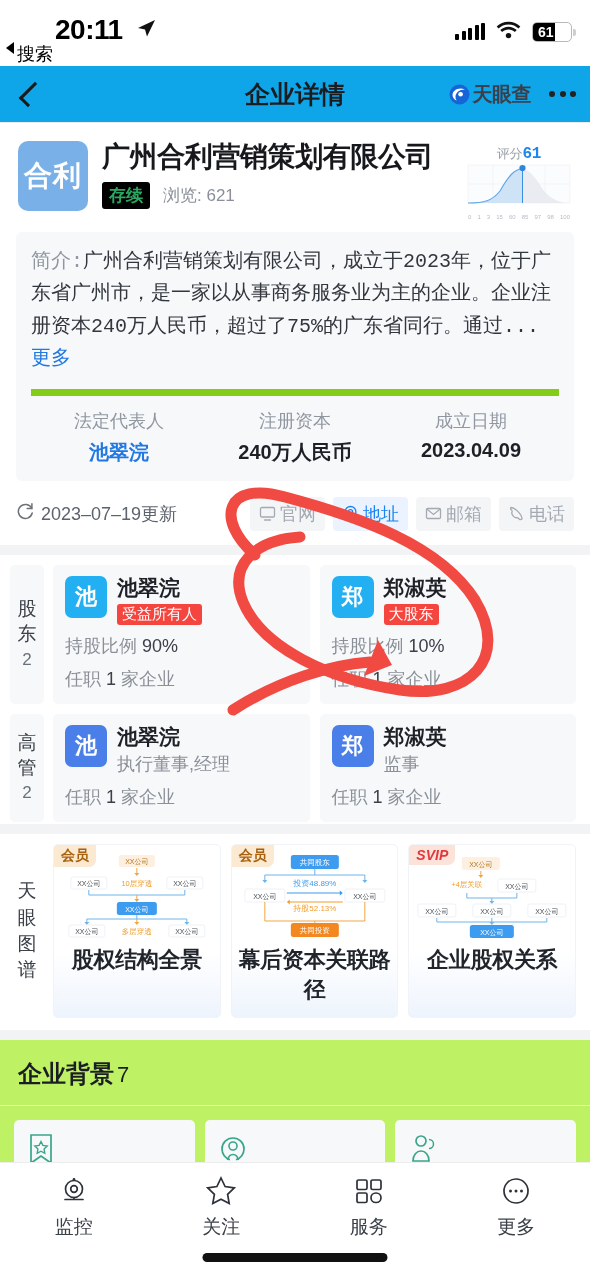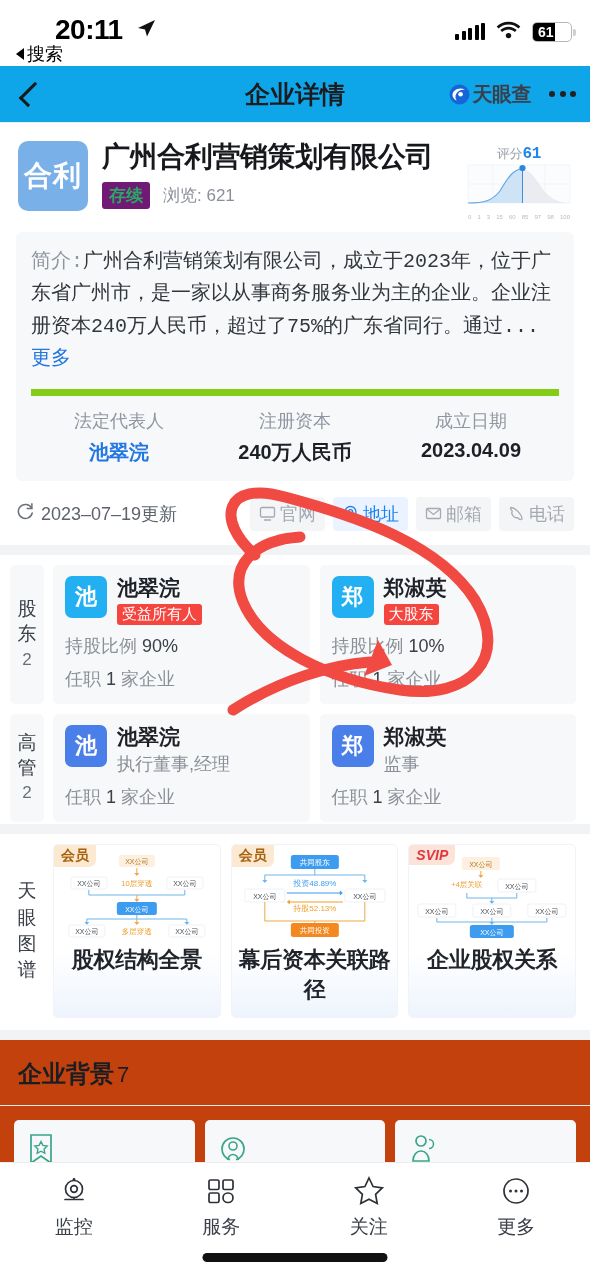--- a/index.html
+++ b/index.html
@@ -15,22 +15,22 @@
   .phone { width:590px; height:1280px; position:relative; background:#ffffff; }
 
   
   .statusbar { height:66px; position:relative; background:#fff; }
   .sb-time {
     position:absolute; left:55px; top:14px;
     font-size:28px; font-weight:bold; letter-spacing:-0.5px; color:#000;
   }
   .sb-loc { position:absolute; left:135px; top:17px; }
   .sb-back {
-    position:absolute; left:16px; top:42px;
-    font-size:18px; color:#000; display:flex; align-items:center; gap:3px;
+    position:absolute; left:6px; top:42px;
+    font-size:18px; color:#000; display:flex; align-items:flex-start; gap:3px;
   }
   .sb-back .tri {
     width:0;height:0;border-top:6px solid transparent;border-bottom:6px solid transparent;
     border-right:8px solid #000; display:inline-block;
   }
   .sb-right {
     position:absolute; right:18px; top:20px;
     display:flex; align-items:center; gap:11px;
   }
   .bars { display:flex; align-items:flex-end; gap:2.5px; height:17px; }
@@ -86,21 +86,21 @@
     color:#fff;font-size:28px;font-weight:600;
     display:flex;align-items:center;justify-content:center;flex:none;
     letter-spacing:1px;
   }
   .co-info { flex:1; margin-left:14px; min-width:0; }
   .co-name {
     font-size:28px;font-weight:bold;color:#16181c;line-height:1.15;letter-spacing:-0.4px;
   }
   .co-sub { display:flex; align-items:center; gap:13px; margin-top:9px; }
   .tag-status {
-    background:#701a75;color:#2aa862;font-size:17px;font-weight:600;
+    background:#000000;color:#2aa862;font-size:17px;font-weight:600;
     padding:2px 7px;border-radius:3px;
   }
   .views { font-size:17px;color:#8a8f99; }
   .score { width:106px;flex:none;margin-left:4px;padding-top:4px; }
   .score-label { font-size:13px;color:#9aa0aa;text-align:center;letter-spacing:-0.2px;font-family:Liberation Mono, monospace; }
   .score-label b { color:#1e86f0;font-size:16px; }
   .score-chart { position:relative;width:106px;height:50px; }
   .score-ticks {
     display:flex;justify-content:space-between;font-size:6px;color:#b6bcc6;
     padding:0 2px;margin-top:1px;
@@ -176,21 +176,21 @@
     font-size:14px;font-weight:bold;padding:2px 7px;border-radius:0 0 7px 0;z-index:3;
   }
   .g-tier.svip { color:#e0383c;font-style:italic;font-weight:bold;background:#fbe3da; }
   .g-svg { display:block;width:100%;height:96px; }
   .g-name {
     text-align:center;font-size:22px;font-weight:600;color:#21252b;
     padding:4px 0 12px 0;letter-spacing:-0.3px;
   }
 
   
-  .bgsec { background:#c2410c; }
+  .bgsec { background:#bef264; }
   .bg-head { padding:18px 18px 15px 18px;font-size:24px;font-weight:bold;color:#1a1d23; }
   .bg-head span.n { font-weight:normal;font-size:22px;margin-left:3px; }
   .bg-cards { display:flex;padding:0 14px;gap:10px; }
   .bg-card {
     flex:1;background:#f7f8fa;border-radius:5px;padding:13px 12px 16px 12px;
   }
   .bg-ico { height:34px;display:flex;align-items:center; }
   .bg-row { display:flex;align-items:flex-end;justify-content:space-between;margin-top:4px; }
   .bg-nm { font-size:23px;color:#23262c; }
   .bg-n { font-size:19px;color:#9aa0a8; }
@@ -611,36 +611,36 @@
           <circle cx="17" cy="5.5" r="1.4" fill="#2d3138"></circle>
           <path d="M8 25.5h18M17 23.5v2" stroke="#2d3138" stroke-width="1.7" fill="none" stroke-linecap="round"></path>
         </svg>
       </div>
       <div class="tab-lb">监控</div>
     </div>
 
     <div class="tab">
       <div class="tab-ico">
         <svg width="34" height="34" viewBox="0 0 34 34">
+          <path d="M17 4l4.1 8.5 9.2 1.3-6.7 6.5 1.6 9.2L17 25.2 8.8 29.5l1.6-9.2-6.7-6.5 9.2-1.3z" fill="none" stroke="#2d3138" stroke-width="1.7"></path>
+        </svg>
+      </div>
+      <div class="tab-lb">关注</div>
+    </div>
+
+    <div class="tab">
+      <div class="tab-ico">
+        <svg width="34" height="34" viewBox="0 0 34 34">
           <rect x="5" y="6" width="10" height="9.5" rx="1.6" fill="none" stroke="#2d3138" stroke-width="1.7"></rect>
           <rect x="19" y="6" width="10" height="9.5" rx="1.6" fill="none" stroke="#2d3138" stroke-width="1.7"></rect>
           <rect x="5" y="19" width="10" height="9.5" rx="1.6" fill="none" stroke="#2d3138" stroke-width="1.7"></rect>
           <rect x="19" y="19" width="10" height="9.5" rx="4.8" fill="none" stroke="#2d3138" stroke-width="1.7"></rect>
         </svg>
       </div>
       <div class="tab-lb">服务</div>
-    </div>
-
-    <div class="tab">
-      <div class="tab-ico">
-        <svg width="34" height="34" viewBox="0 0 34 34">
-          <path d="M17 4l4.1 8.5 9.2 1.3-6.7 6.5 1.6 9.2L17 25.2 8.8 29.5l1.6-9.2-6.7-6.5 9.2-1.3z" fill="none" stroke="#2d3138" stroke-width="1.7"></path>
-        </svg>
-      </div>
-      <div class="tab-lb">关注</div>
     </div>
 
     <div class="tab">
       <div class="tab-ico">
         <svg width="34" height="34" viewBox="0 0 34 34">
           <circle cx="17" cy="17" r="12" fill="none" stroke="#2d3138" stroke-width="1.7"></circle>
           <circle cx="11.5" cy="17" r="1.5" fill="#2d3138"></circle>
           <circle cx="17" cy="17" r="1.5" fill="#2d3138"></circle>
           <circle cx="22.5" cy="17" r="1.5" fill="#2d3138"></circle>
         </svg>

